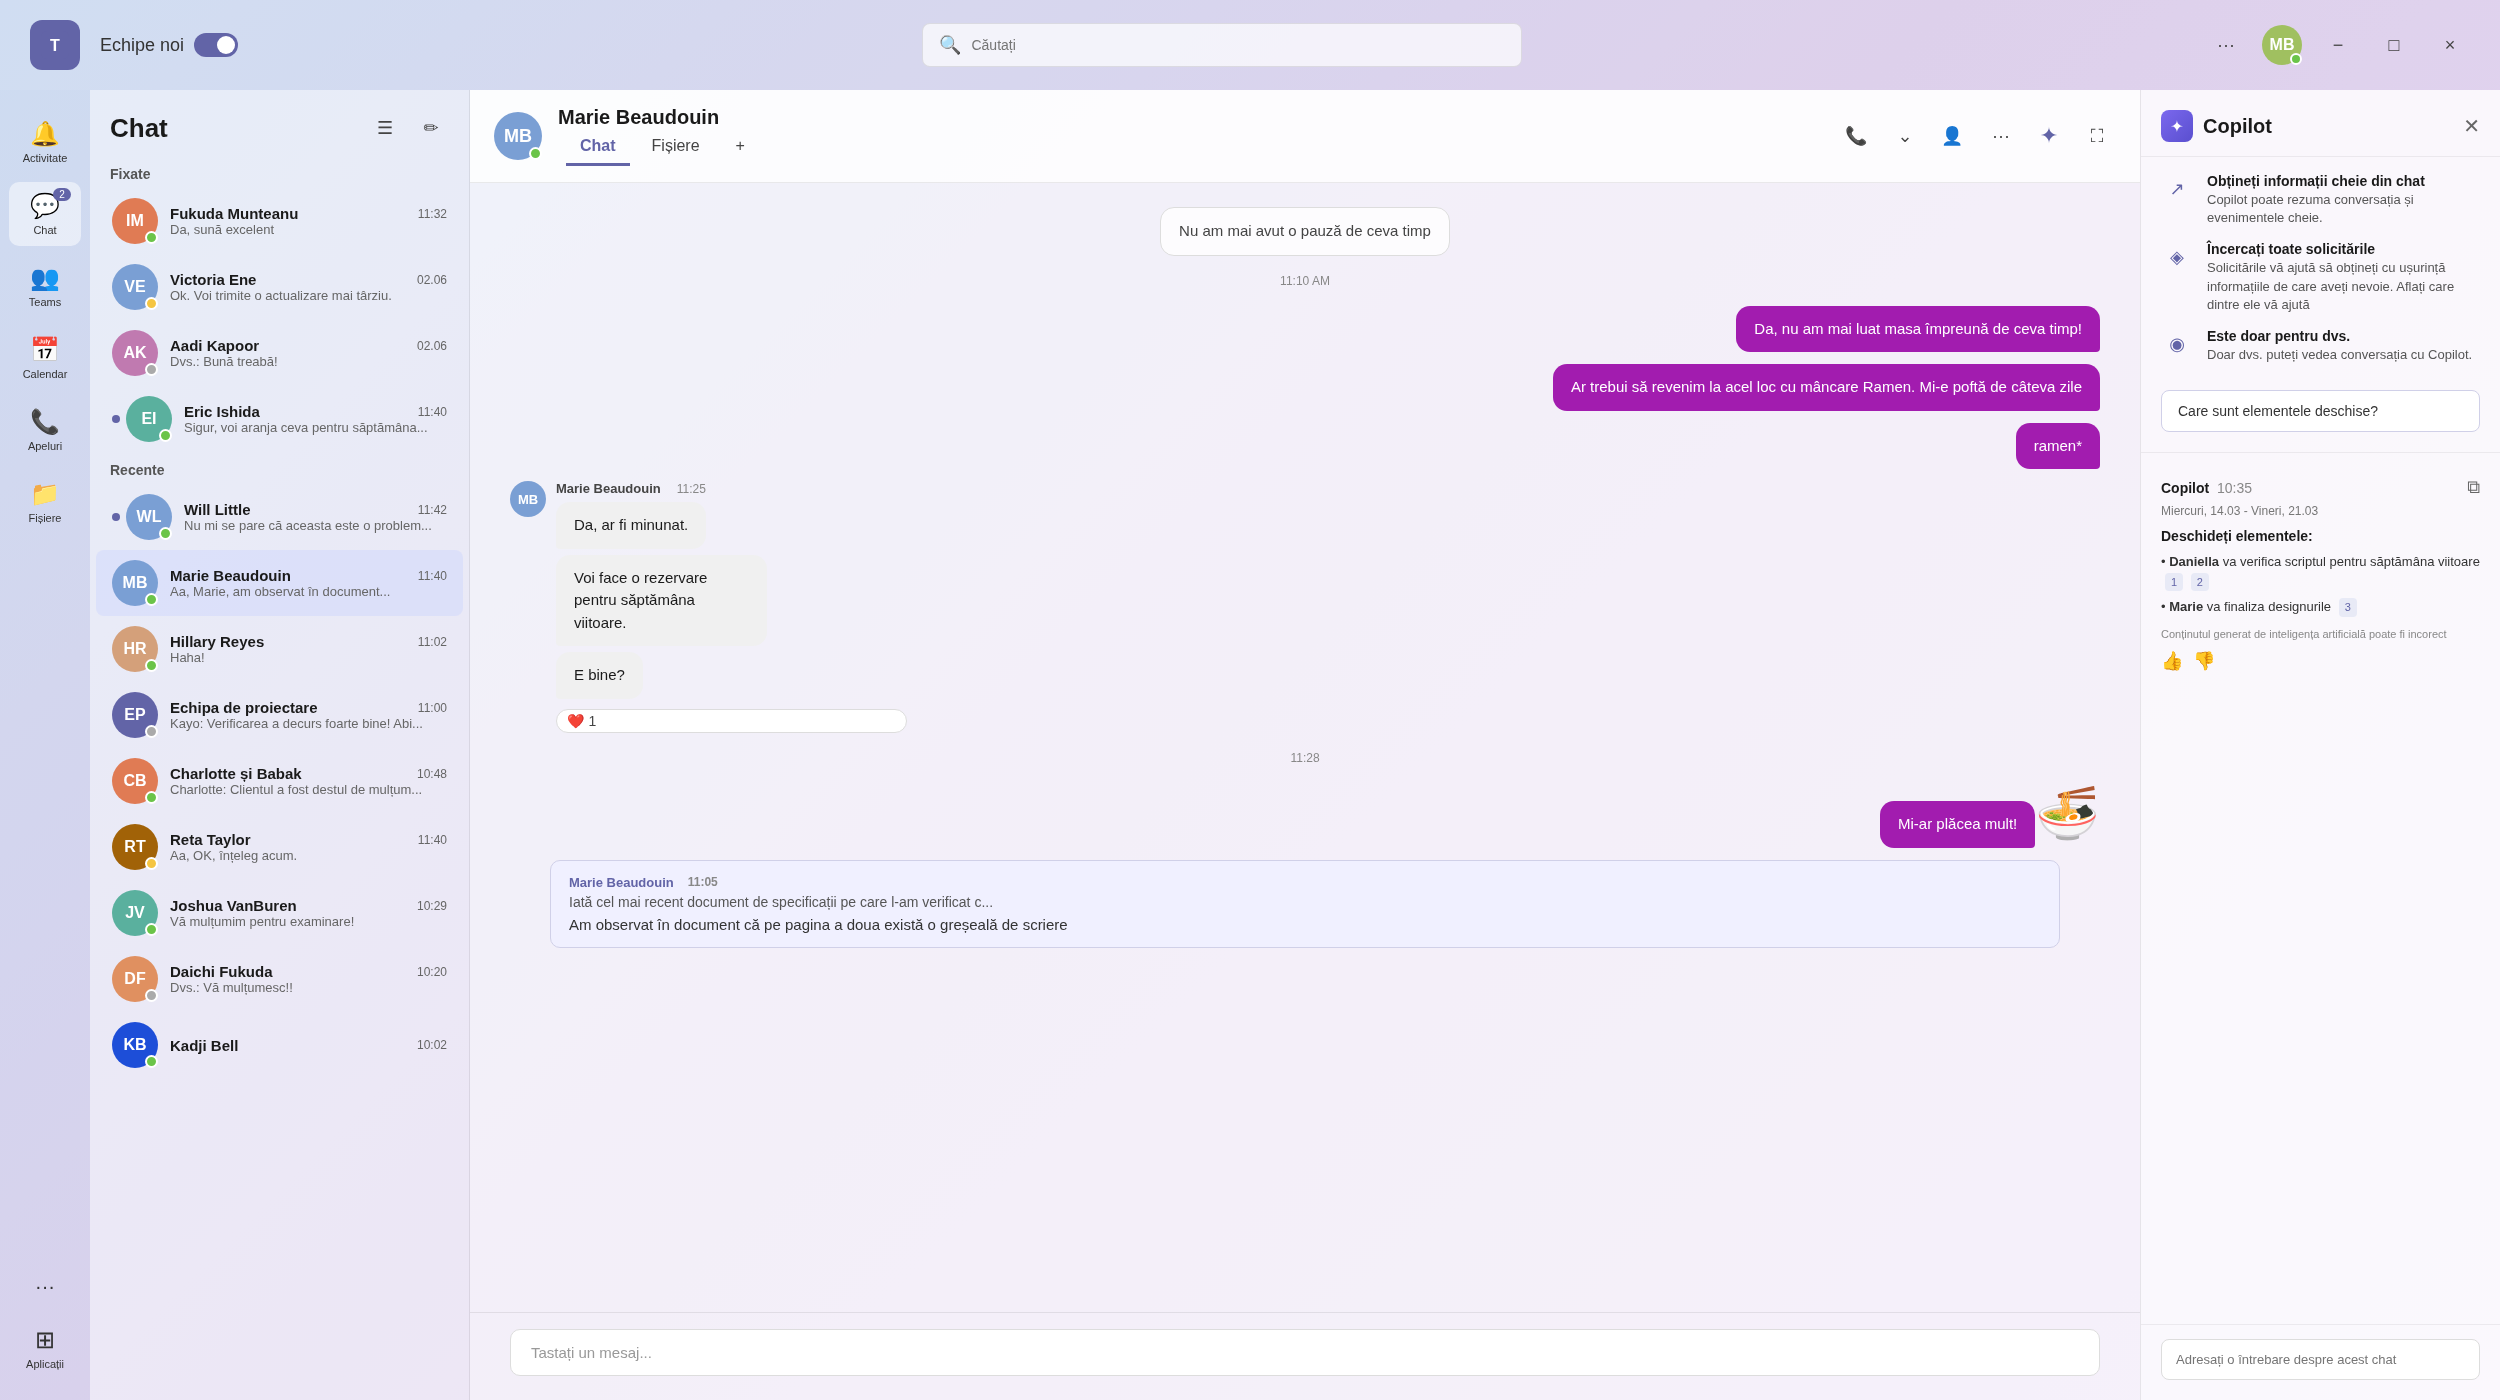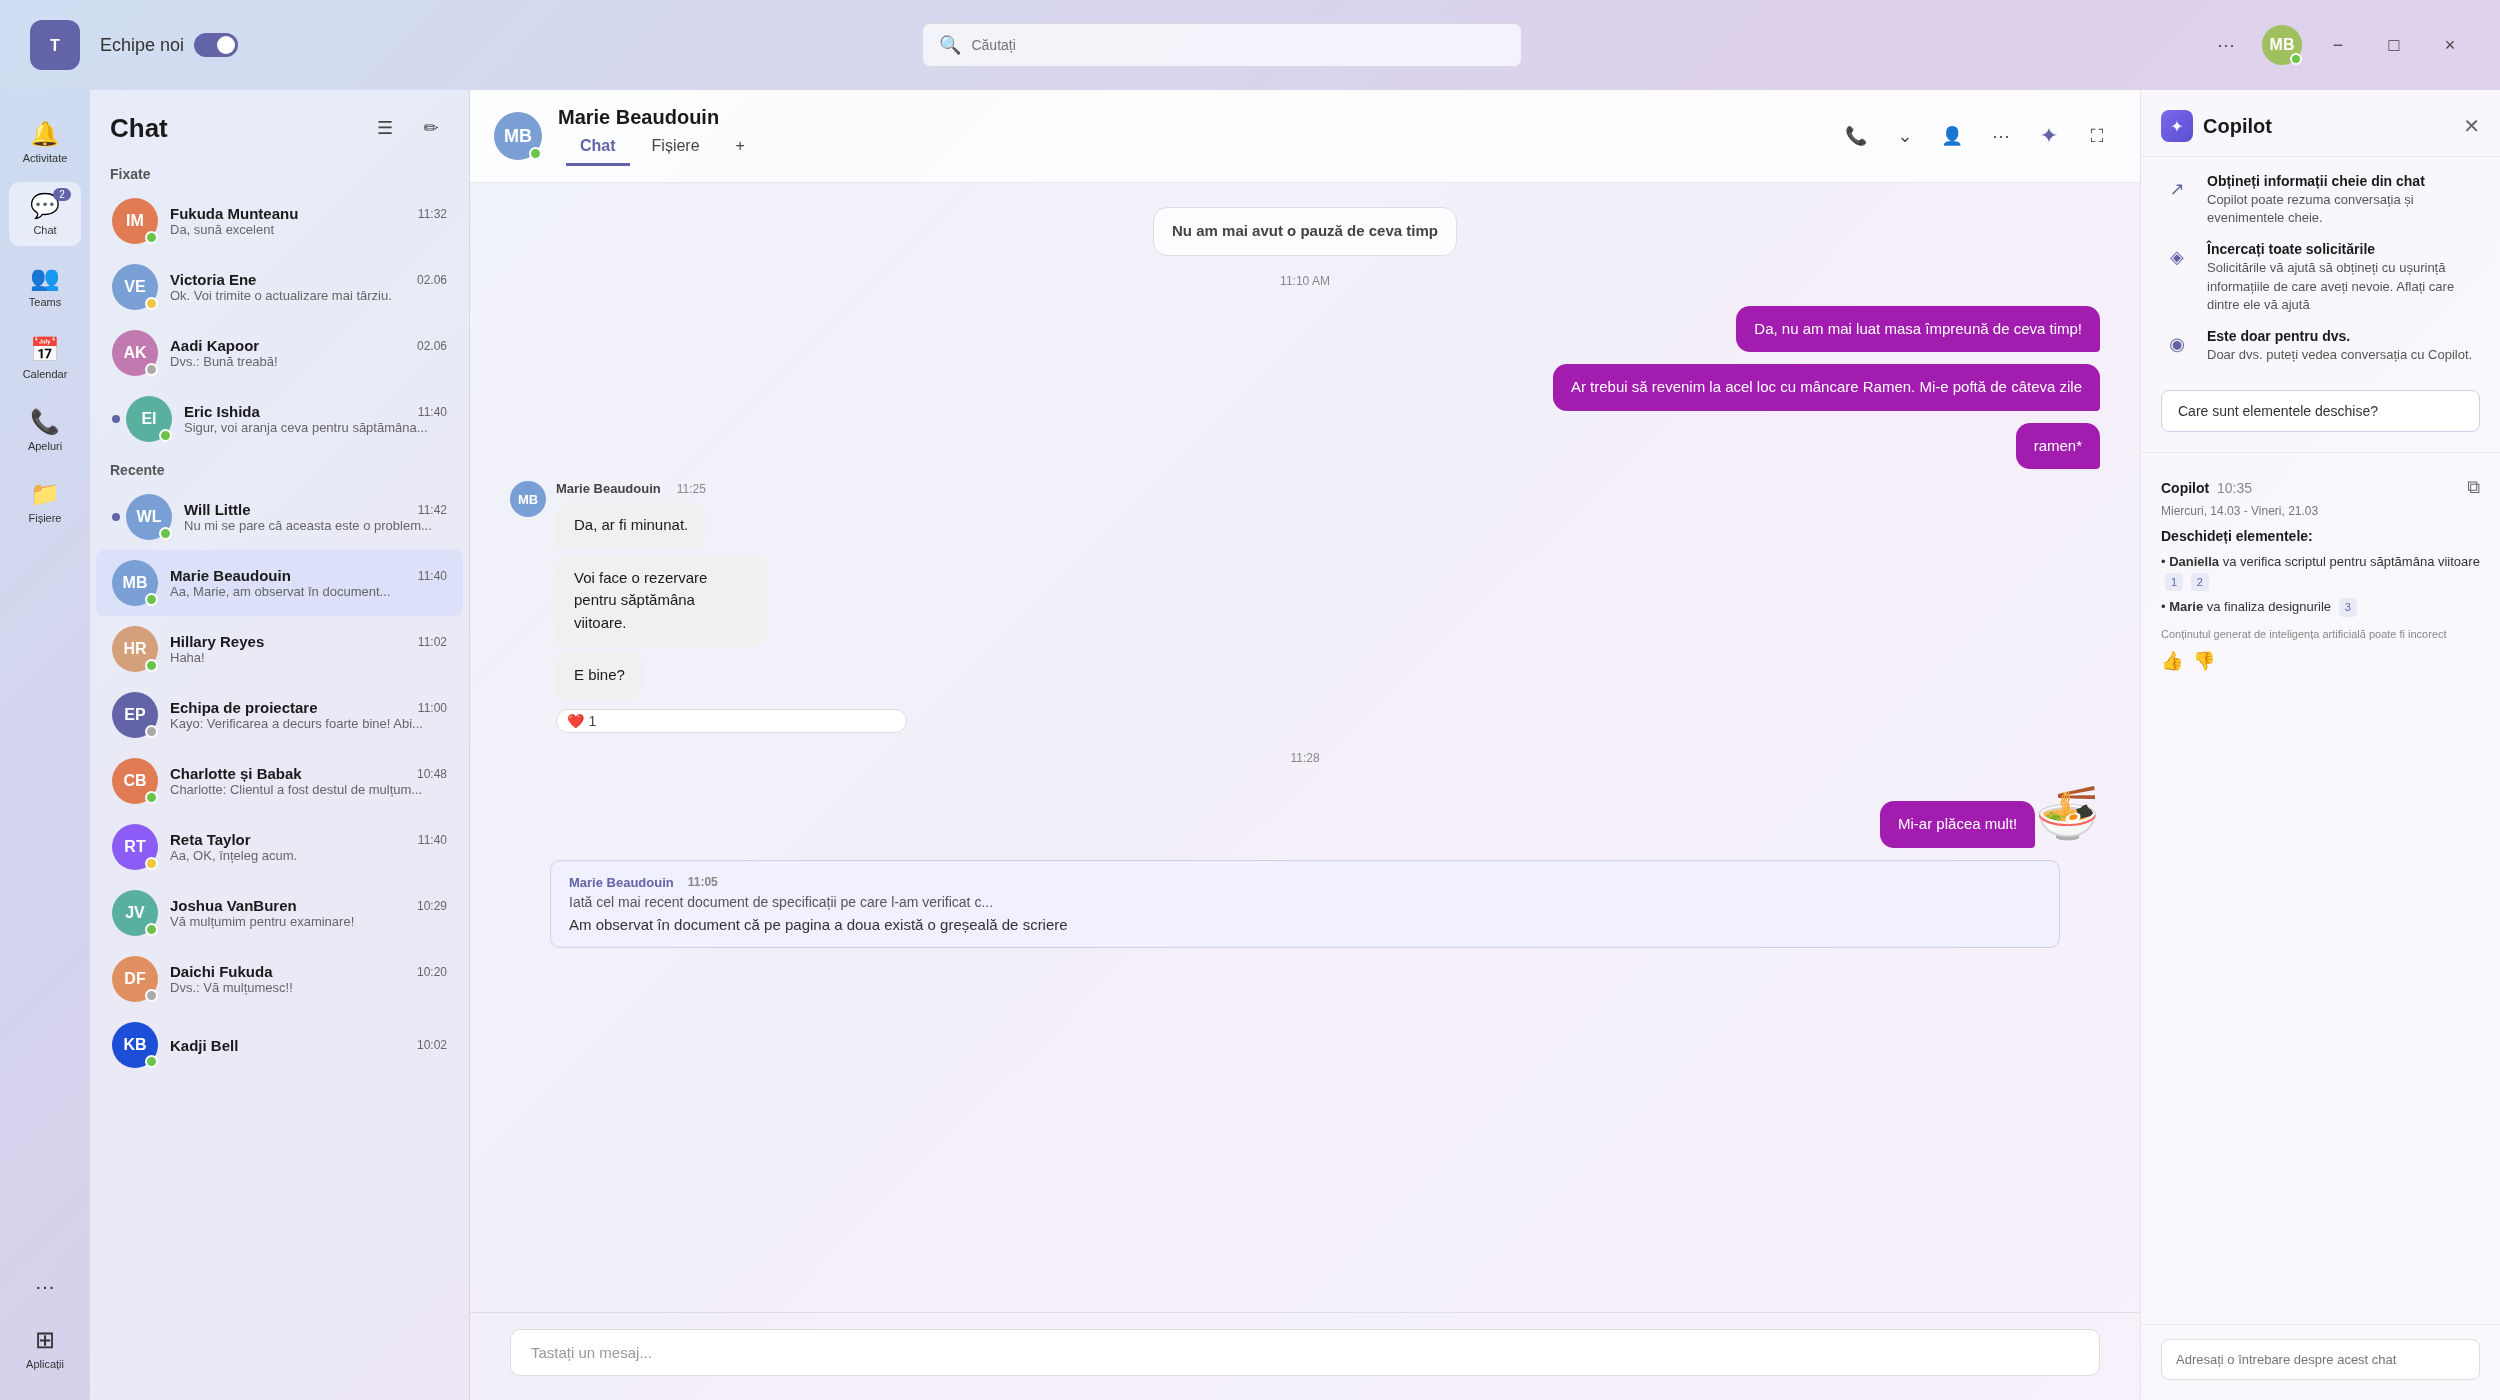--- a/index.html
+++ b/index.html
@@ -607,21 +607,21 @@
         <div class="chat-info">
           <div class="chat-name-row">
             <span class="chat-name">Charlotte și Babak</span>
             <span class="chat-time">10:48</span>
           </div>
           <div class="chat-preview">Charlotte: Clientul a fost destul de mulțum...</div>
         </div>
       </div>
 
       <div class="chat-item">
-        <div class="chat-avatar" style="background:#8b5cf6;">
+        <div class="chat-avatar" style="background:#a16207;">
           RT
           <div class="chat-avatar-status status-yellow"></div>
         </div>
         <div class="chat-info">
           <div class="chat-name-row">
             <span class="chat-name">Reta Taylor</span>
             <span class="chat-time">11:40</span>
           </div>
           <div class="chat-preview">Aa, OK, înțeleg acum.</div>
         </div>
@@ -703,21 +703,21 @@
           <span style="color:#6264a7;font-size:22px;">✦</span>
         </div>
         <div class="header-icon-btn">
           <span>⛶</span>
         </div>
       </div>
     </div>
 
     <div class="messages-area">
 
-      <div style="display:flex;justify-content:center;font-weight:bold;">
+      <div style="display:flex;justify-content:center;">
         <div class="msg-bubble msg-neutral">
           Nu am mai avut o pauză de ceva timp
         </div>
       </div>
 
       <div class="msg-timestamp">11:10 AM</div>
 
       <div class="msg-bubble msg-sent">
         Da, nu am mai luat masa împreună de ceva timp!
       </div>

